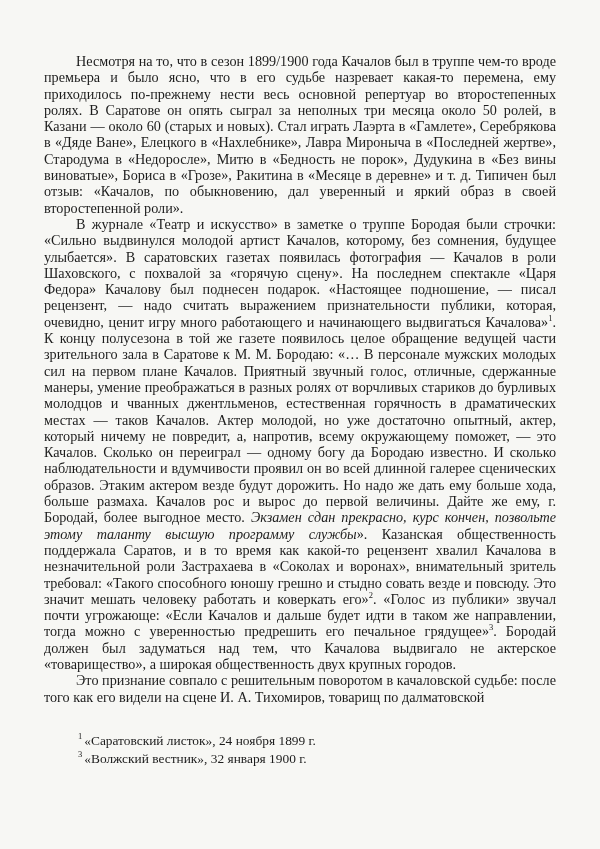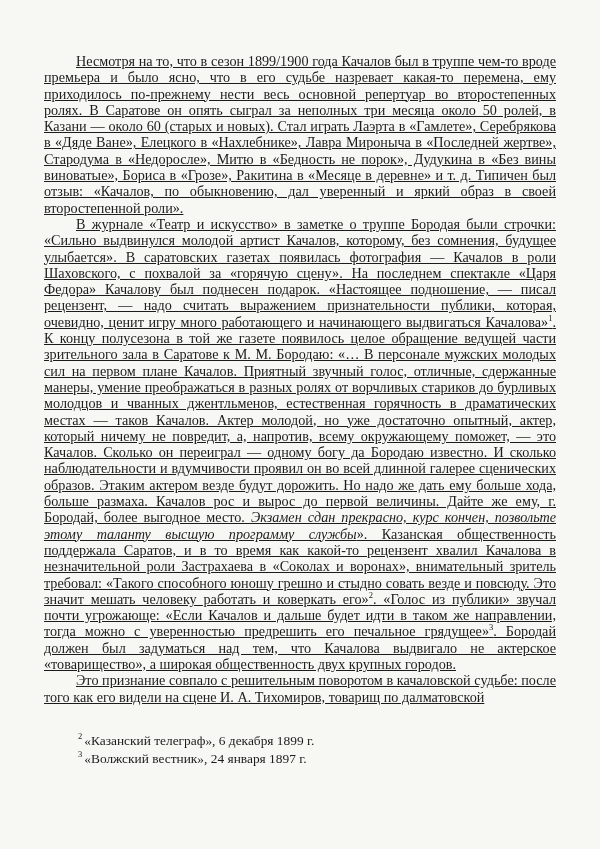--- a/index.html
+++ b/index.html
@@ -20,21 +20,20 @@
     height: 849px;
     padding: 53px 44px 0 44px;
     overflow: hidden;
   }
   p.body-para {
     margin: 0;
     font-size: 14.2px;
     line-height: 16.3px;
     text-align: justify;
     text-indent: 32px;
-    text-decoration: underline;
   }
   p.para-final {
   }
   p.body-para em {
     font-style: italic;
   }
   sup.fn-ref {
     font-size: 8.5px;
     line-height: 0;
     vertical-align: super;
@@ -61,17 +60,17 @@
 
 <div class="page">
 
   <p class="body-para"><span>Несмотря на то, что в сезон 1899/1900 года Качалов был в труппе чем-то вроде премьера и было ясно, что в его судьбе назревает какая-то перемена, ему приходилось по-прежнему нести весь основной репертуар во второстепенных ролях. В Саратове он опять сыграл за неполных три месяца около 50 ролей, в Казани — около 60 (старых и новых). Стал играть Лаэрта в «Гамлете», Серебрякова в «Дяде Ване», Елецкого в «Нахлебнике», Лавра Мироныча в «Последней жертве», Стародума в «Недоросле», Митю в «Бедность не порок», Дудукина в «Без вины виноватые», Бориса в «Грозе», Ракитина в «Месяце в деревне» и т. д. Типичен был отзыв: «Качалов, по обыкновению, дал уверенный и яркий образ в своей второстепенной роли».</span></p>
 
   <p class="body-para"><span>В журнале «Театр и искусство» в заметке о труппе Бородая были строчки: «Сильно выдвинулся молодой артист Качалов, которому, без сомнения, будущее улыбается». В саратовских газетах появилась фотография — Качалов в роли Шаховского, с похвалой за «горячую сцену». На последнем спектакле «Царя Федора» Качалову был поднесен подарок. «Настоящее подношение, — писал рецензент, — надо считать выражением признательности публики, которая, очевидно, ценит игру много работающего и начинающего выдвигаться Качалова»</span><sup class="fn-ref">1</sup><span>. К концу полусезона в той же газете появилось целое обращение ведущей части зрительного зала в Саратове к М. М. Бородаю: «… В персонале мужских молодых сил на первом плане Качалов. Приятный звучный голос, отличные, сдержанные манеры, умение преображаться в разных ролях от ворчливых стариков до бурливых молодцов и чванных джентльменов, естественная горячность в драматических местах — таков Качалов. Актер молодой, но уже достаточно опытный, актер, который ничему не повредит, а, напротив, всему окружающему поможет, — это Качалов. Сколько он переиграл — одному богу да Бородаю известно. И сколько наблюдательности и вдумчивости проявил он во всей длинной галерее сценических образов. Этаким актером везде будут дорожить. Но надо же дать ему больше хода, больше размаха. Качалов рос и вырос до первой величины. Дайте же ему, г. Бородай, более выгодное место. </span><em>Экзамен сдан прекрасно, курс кончен, позвольте этому таланту высшую программу службы</em><span>». Казанская общественность поддержала Саратов, и в то время как какой-то рецензент хвалил Качалова в незначительной роли Застрахаева в «Соколах и воронах», внимательный зритель требовал: «Такого способного юношу грешно и стыдно совать везде и повсюду. Это значит мешать человеку работать и коверкать его»</span><sup class="fn-ref">2</sup><span>. «Голос из публики» звучал почти угрожающе: «Если Качалов и дальше будет идти в таком же направлении, тогда можно с уверенностью предрешить его печальное грядущее»</span><sup class="fn-ref">3</sup><span>. Бородай должен был задуматься над тем, что Качалова выдвигало не актерское «товарищество», а широкая общественность двух крупных городов.</span></p>
 
   <p class="body-para para-final"><span>Это признание совпало с решительным поворотом в качаловской судьбе: после того как его видели на сцене И. А. Тихомиров, товарищ по далматовской</span></p>
 
   <div class="footnotes">
-    <p class="footnote"><sup class="fn-marker">2</sup><span>«Казанский телеграф», 6 декабря 1899 г.</span></p>
-    <p class="footnote"><sup class="fn-marker">3</sup><span>«Волжский вестник», 24 января 1897 г.</span></p>
+    <p class="footnote"><sup class="fn-marker">1</sup><span>«Саратовский листок», 24 ноября 1899 г.</span></p>
+    <p class="footnote"><sup class="fn-marker">3</sup><span>«Волжский вестник», 32 января 1900 г.</span></p>
   </div>
 
 </div>
 
 </body></html>

